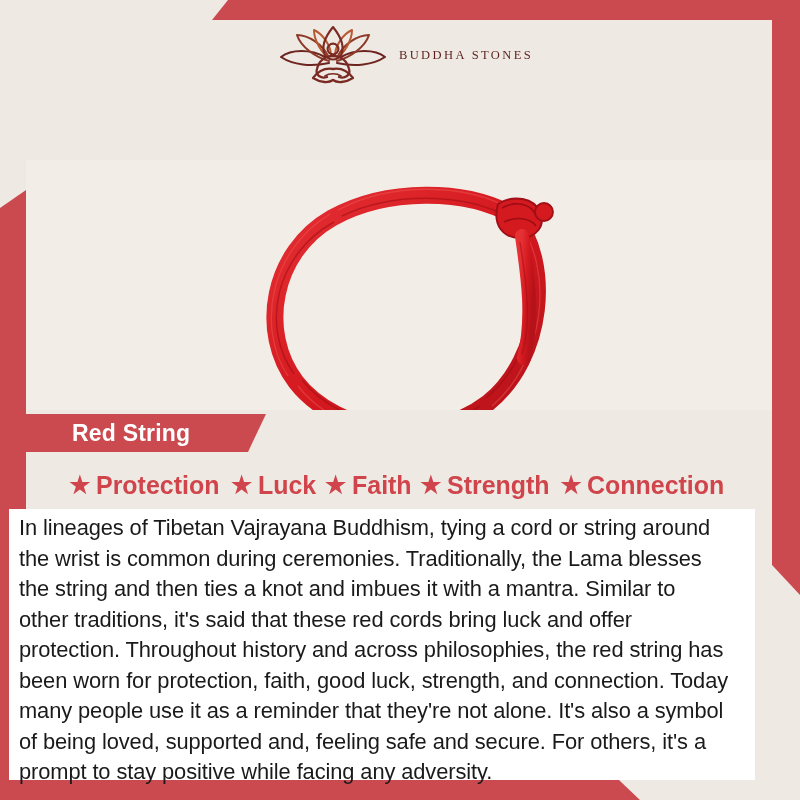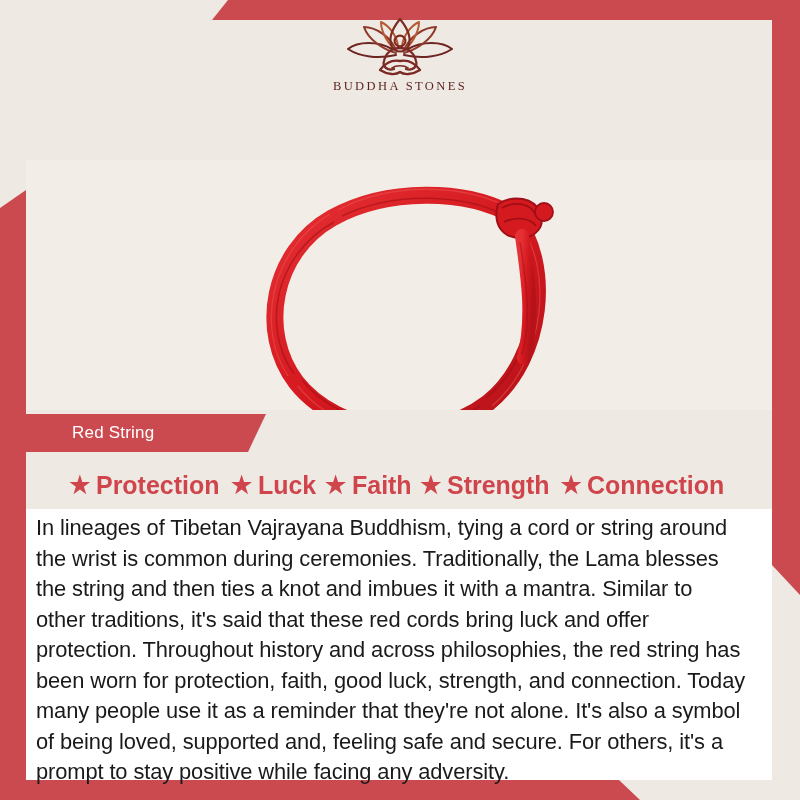--- a/index.html
+++ b/index.html
@@ -63,21 +63,21 @@
     top: 0;
     left: 0;
     width: 800px;
     height: 100px;
     display: flex;
     align-items: center;
     justify-content: center;
   }
   .logo-block {
     display: flex;
-    flex-direction: column;
+    flex-direction: row;
     align-items: center;
     padding-top: 8px;
   }
   .logo-mark {
     width: 132px;
     height: 62px;
     display: block;
   }
   .logo-wordmark {
     margin-top: 2px;
@@ -135,22 +135,22 @@
     left: 26px;
     width: 240px;
     height: 38px;
     background: #CB4A50;
     clip-path: polygon(0 0, 240px 0, 222px 38px, 0 38px);
     display: flex;
     align-items: center;
   }
   .banner-label {
     font-family: "Liberation Sans Narrow", "Liberation Sans", sans-serif;
-    font-size: 17px;
-    font-weight: normal;
+    font-size: 23px;
+    font-weight: bold;
     color: #FFFFFF;
     padding-left: 46px;
     letter-spacing: 0.2px;
     white-space: nowrap;
   }
 
   
   .features {
     position: absolute;
     top: 462px;
@@ -180,21 +180,21 @@
     color: #CF454B;
     white-space: nowrap;
     transform: scaleX(0.96);
     transform-origin: left center;
   }
 
   
   .body-block {
     position: absolute;
     top: 509px;
-    left: 26px;
+    left: 9px;
     width: 746px;
     height: 271px;
     background: #FFFFFF;
     padding: 4px 16px 0 10px;
     box-sizing: border-box;
   }
   .body-text {
     font-family: "Liberation Sans Narrow", "Liberation Sans", sans-serif;
     font-size: 22.2px;
     line-height: 30.5px;

